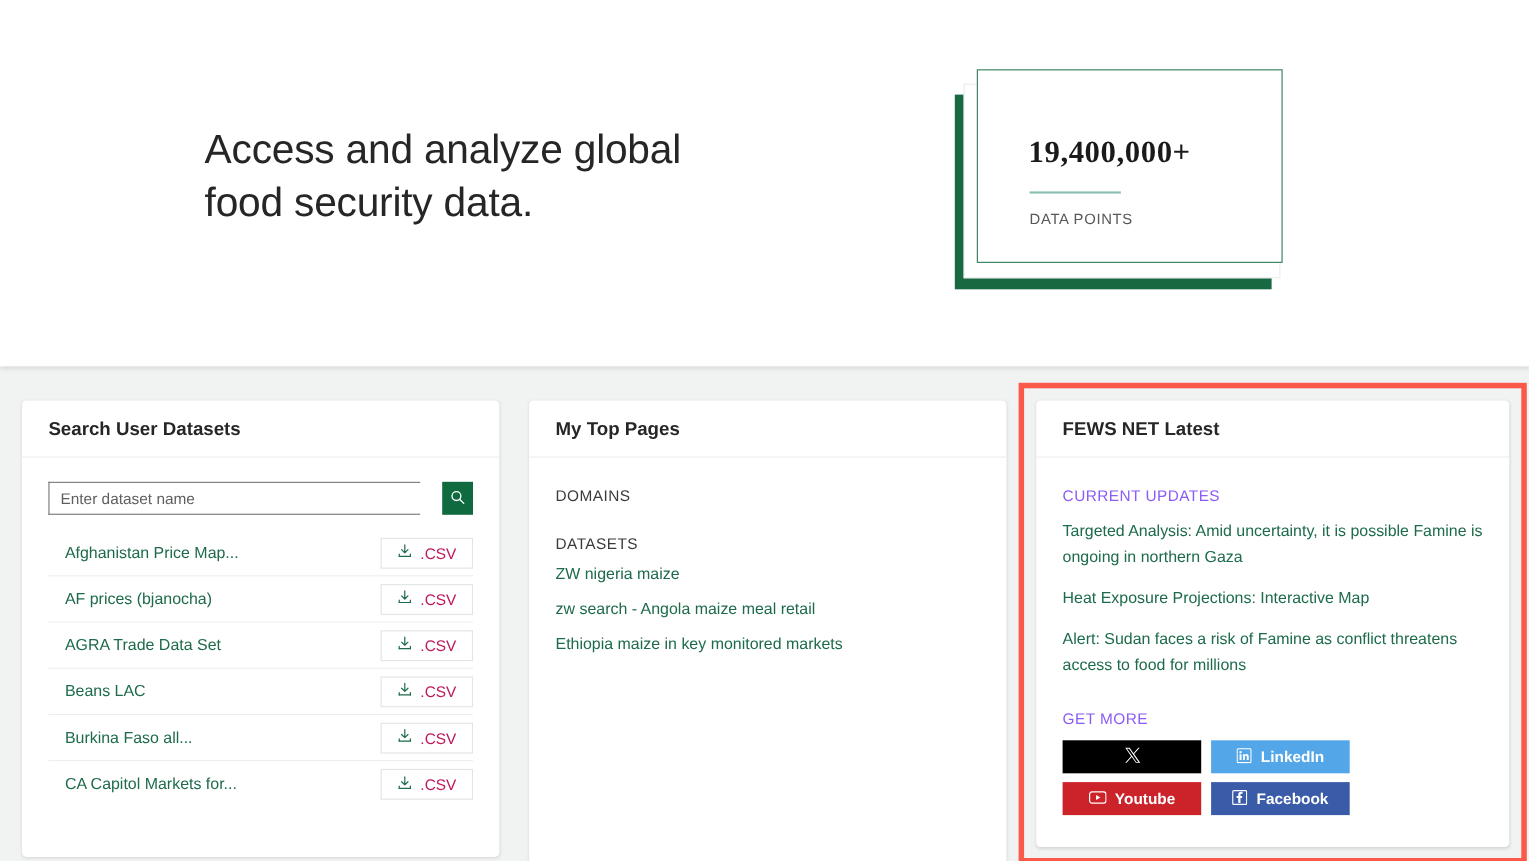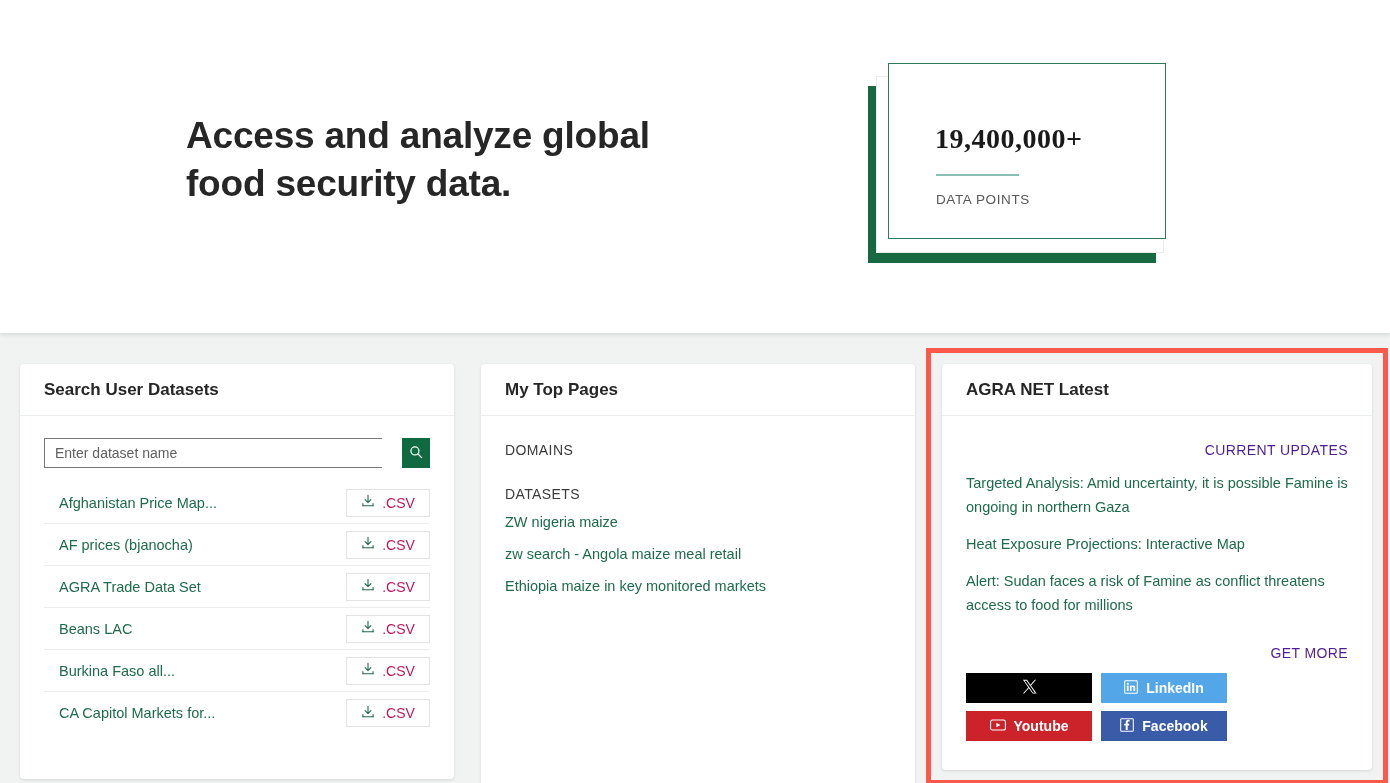--- a/index.html
+++ b/index.html
@@ -24,21 +24,21 @@
     z-index: 3;
   }
 
   .hero-headline {
     position: absolute;
     left: 186px;
     top: 112px;
     width: 620px;
     font-size: 37px;
     line-height: 48px;
-    font-weight: bold;
+    font-weight: normal;
     color: #262626;
     letter-spacing: -0.2px;
   }
 
   
   .stat-wrap { position: absolute; left: 868px; top: 63px; width: 310px; height: 200px; }
 
   .stat-green-shape {
     position: absolute;
     left: 0; top: 23px;
@@ -190,24 +190,23 @@
     position: absolute;
     left: 926px; top: 15px;
     width: 462px; height: 437px;
     border: 5px solid #fb5a4b;
     z-index: 5;
   }
   #card-fews { left: 942px; top: 31px; width: 430px; height: 406px; }
 
   .fews-sub {
     font-size: 14px;
-    color: #4c1d95;
+    color: #8b5cf6;
     letter-spacing: 0.4px;
     margin-top: 26px;
-    text-align: right;
   }
   .fews-link {
     display: block;
     font-size: 14.5px;
     line-height: 24px;
     color: #1d6b4a;
     text-decoration: none;
     margin-top: 13px;
     cursor: pointer;
   }
@@ -363,21 +362,21 @@
             <a class="link-item">zw search - Angola maize meal retail</a>
             <a class="link-item">Ethiopia maize in key monitored markets</a>
           </div>
       </div>
     </div>
 
     <div id="highlight-frame"></div>
 
     <div class="card" id="card-fews">
       <div class="card-header">
-        <span class="card-title">AGRA NET Latest</span>
+        <span class="card-title">FEWS NET Latest</span>
       </div>
       <div class="card-body">
         <div class="fews-sub">CURRENT UPDATES</div>
         <div id="fews-links">
             <a class="fews-link">Targeted Analysis: Amid uncertainty, it is possible Famine is ongoing in northern Gaza</a>
             <a class="fews-link">Heat Exposure Projections: Interactive Map</a>
             <a class="fews-link">Alert: Sudan faces a risk of Famine as conflict threatens access to food for millions</a>
           </div>
         <div class="fews-sub get-more">GET MORE</div>
         <div class="social-grid" id="social-grid">

